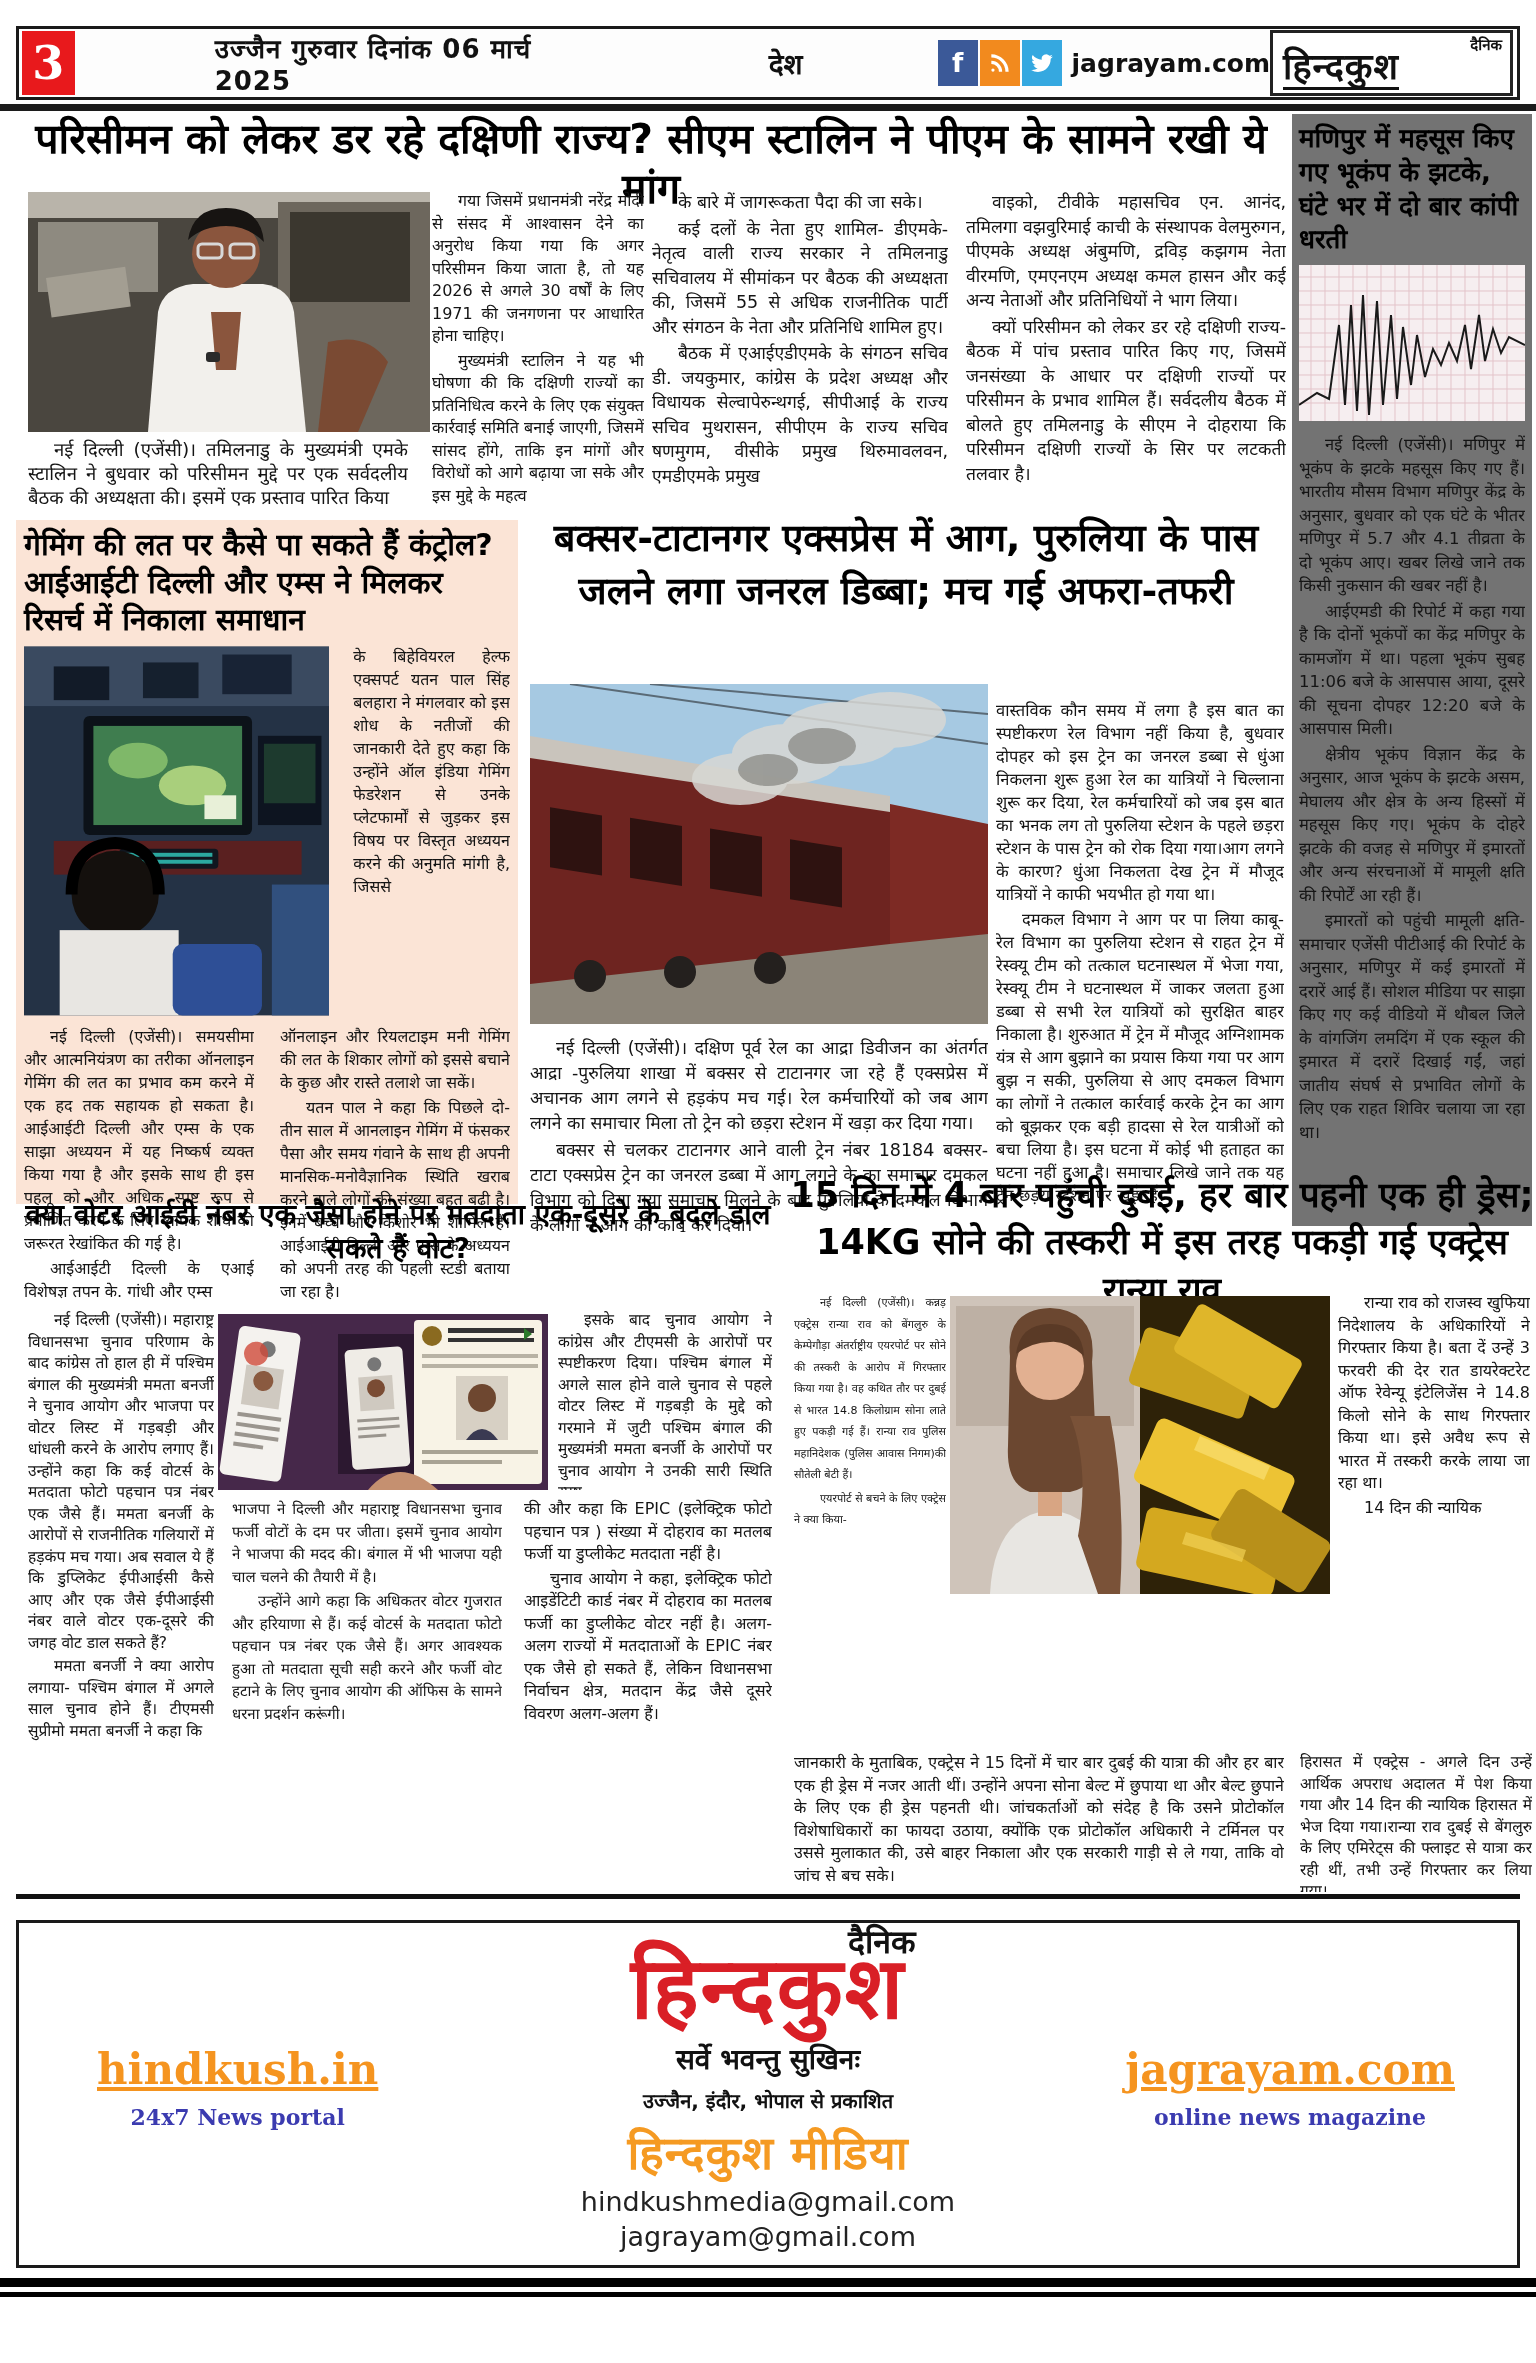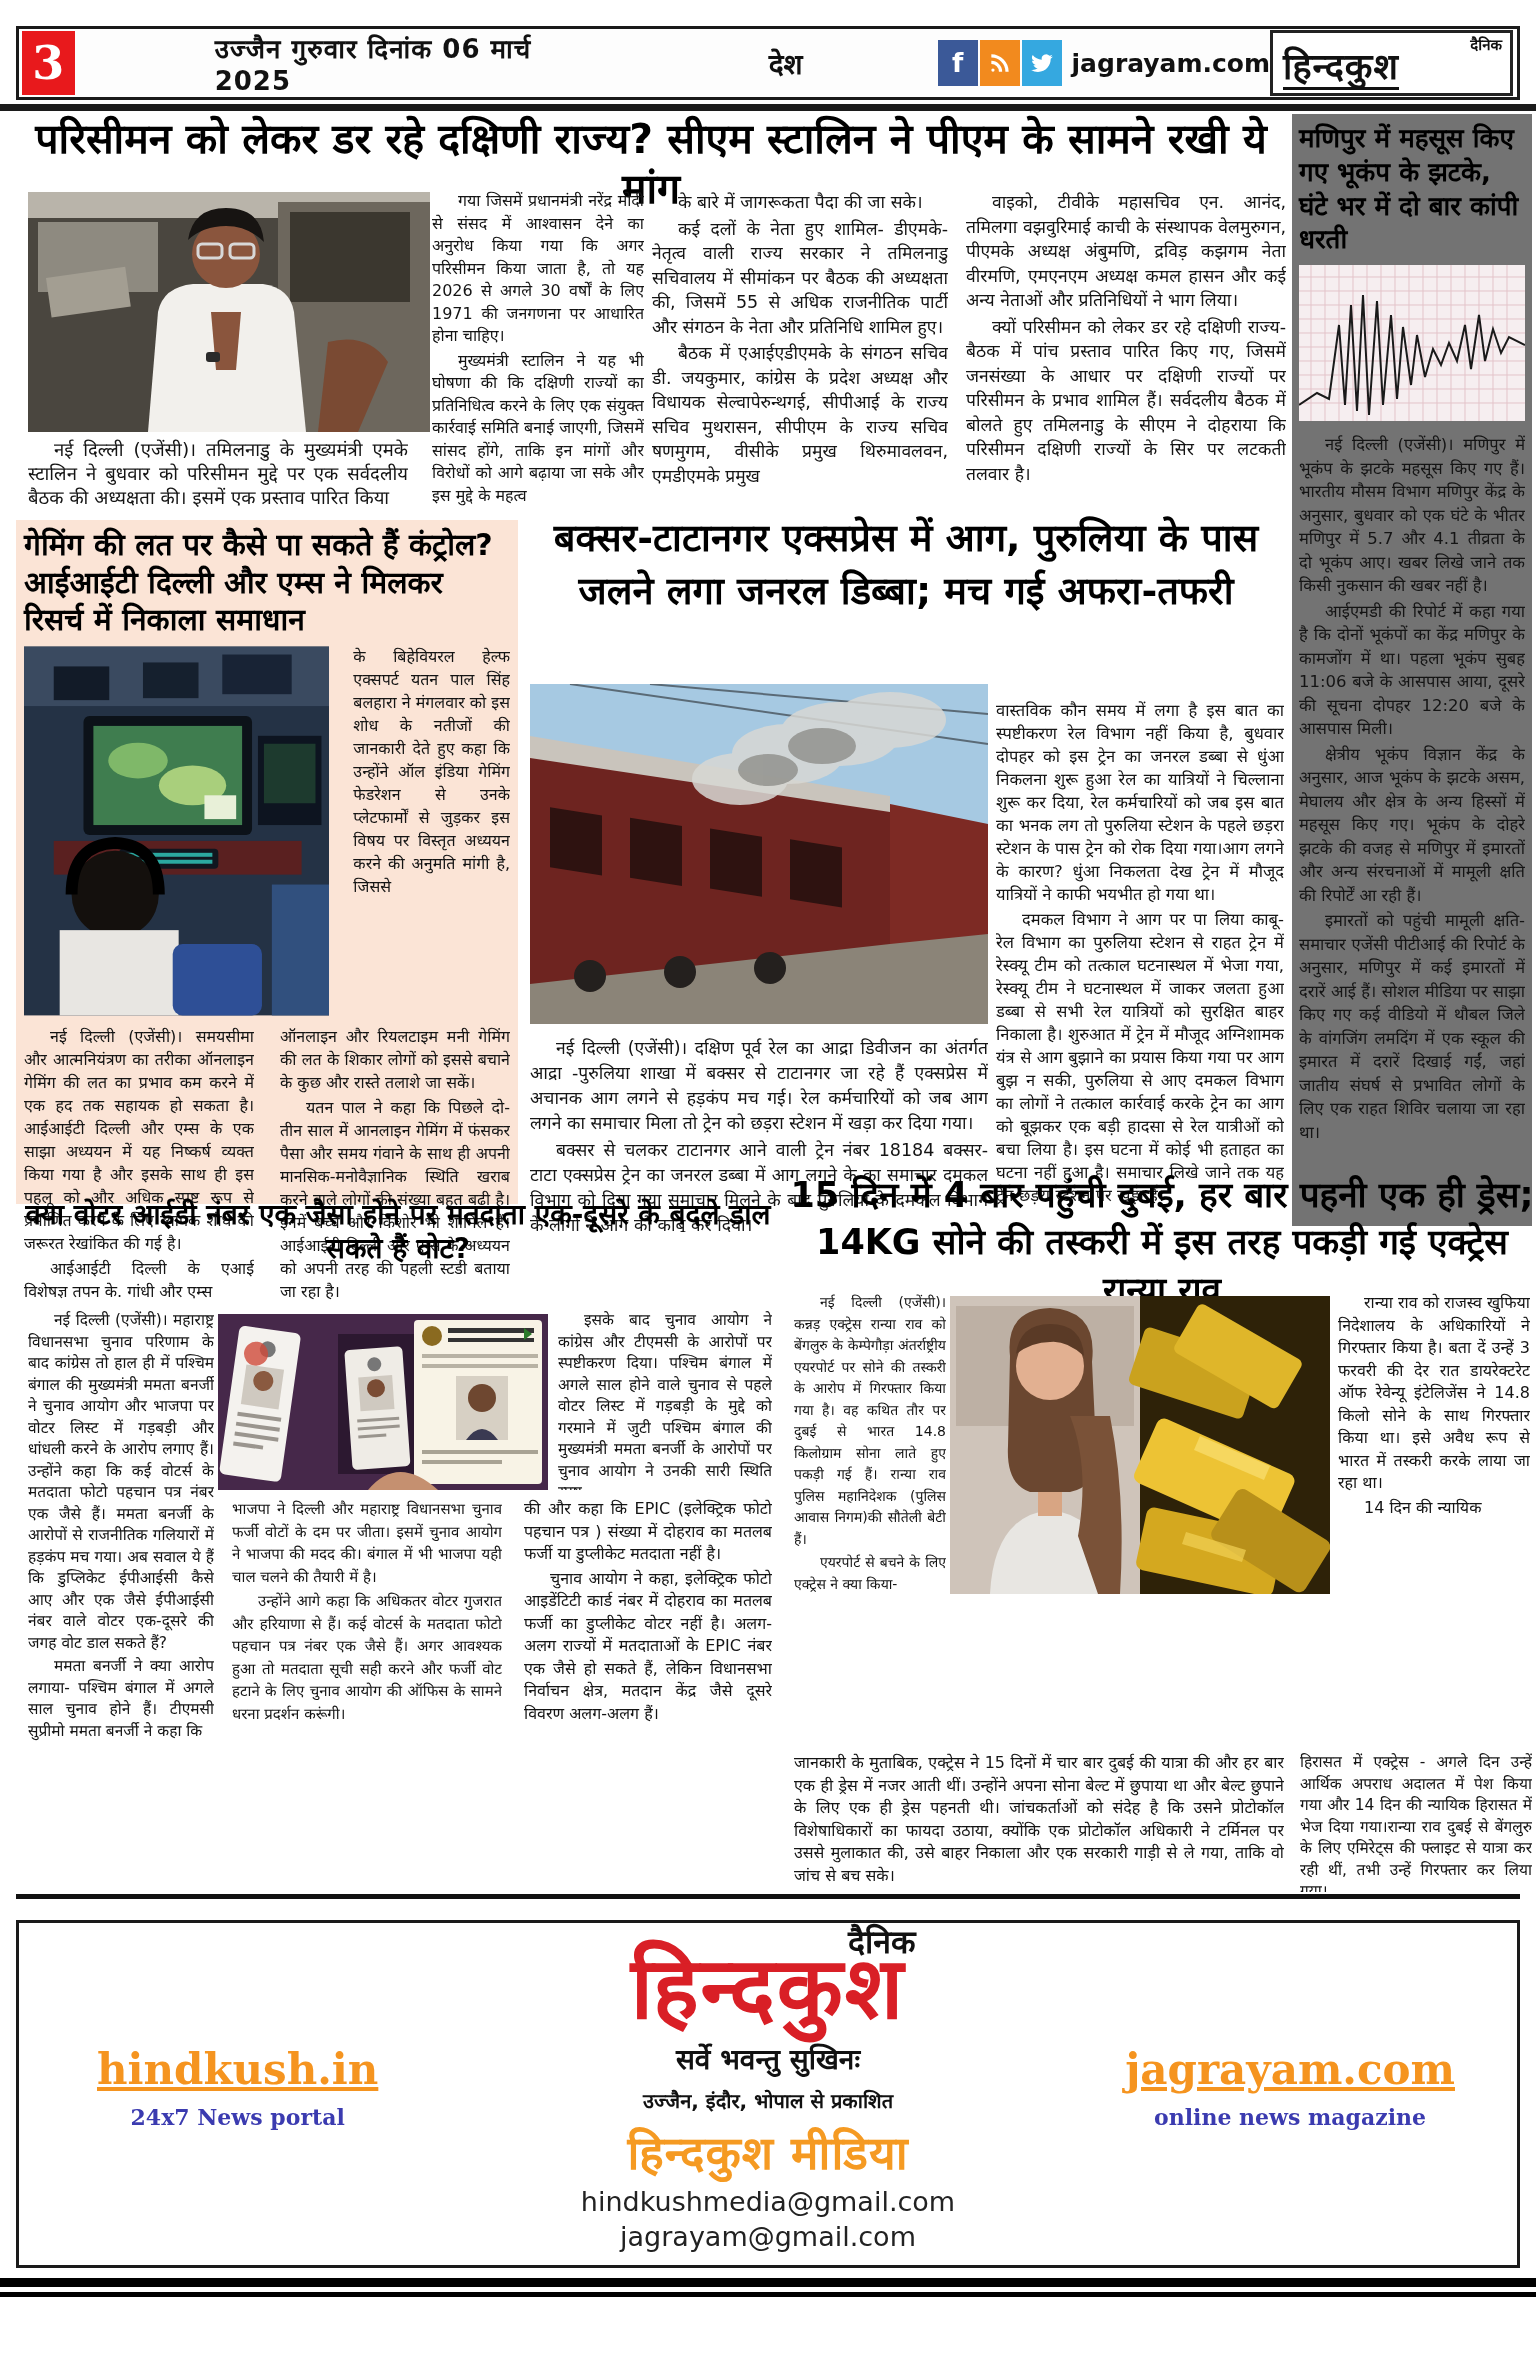--- a/index.html
+++ b/index.html
@@ -56,21 +56,21 @@
   #voter{left:16px;top:1198px;width:764px;height:700px;}
   #voter .hl{font-size:28px;text-align:center;line-height:1.2;}
   #voter-c1{position:absolute;left:12px;top:112px;width:186px;height:585px;font-size:15.5px;line-height:21.5px;}
   #voter-photo{position:absolute;left:202px;top:116px;}
   #voter-c3top{position:absolute;left:542px;top:112px;width:214px;height:180px;font-size:15.5px;line-height:21.5px;}
   #voter-c2{position:absolute;left:216px;top:300px;width:270px;height:398px;font-size:15px;line-height:22.5px;}
   #voter-c3bot{position:absolute;left:508px;top:300px;width:248px;height:398px;font-size:16px;line-height:22.5px;}
   
   #actress{left:788px;top:1172px;width:748px;height:726px;}
   #actress .hl{font-size:35px;text-align:center;line-height:1.35;}
-  #actress-c1{position:absolute;left:6px;top:120px;width:152px;height:450px;font-size:14px;line-height:21.5px;}
+  #actress-c1{position:absolute;left:6px;top:120px;width:152px;height:450px;font-size:11px;line-height:21.5px;}
   #actress-photo{position:absolute;left:162px;top:124px;}
   #actress-cr{position:absolute;left:550px;top:120px;width:192px;height:450px;font-size:16px;line-height:22.5px;}
   #actress-bl{position:absolute;left:6px;top:580px;width:490px;height:140px;font-size:16px;line-height:22.5px;}
   #actress-br{position:absolute;left:512px;top:580px;width:232px;height:140px;font-size:15.5px;line-height:21.5px;}
   
   #pre-footer-rule{left:16px;top:1894px;width:1504px;height:5px;background:#111;}
   #footer-box{left:16px;top:1920px;width:1504px;height:348px;border:3px solid #1a1a1a;box-sizing:border-box;background:#fff;}
   #f-center{position:absolute;left:0;top:0;width:100%;text-align:center;}
   #f-masthead-top{position:absolute;left:50%;margin-left:80px;top:-4px;font-size:32px;font-weight:900;color:#111;}
   #f-masthead{margin-top:22px;font-size:86px;font-weight:900;color:#d91f26;line-height:1.0;letter-spacing:2px;}

